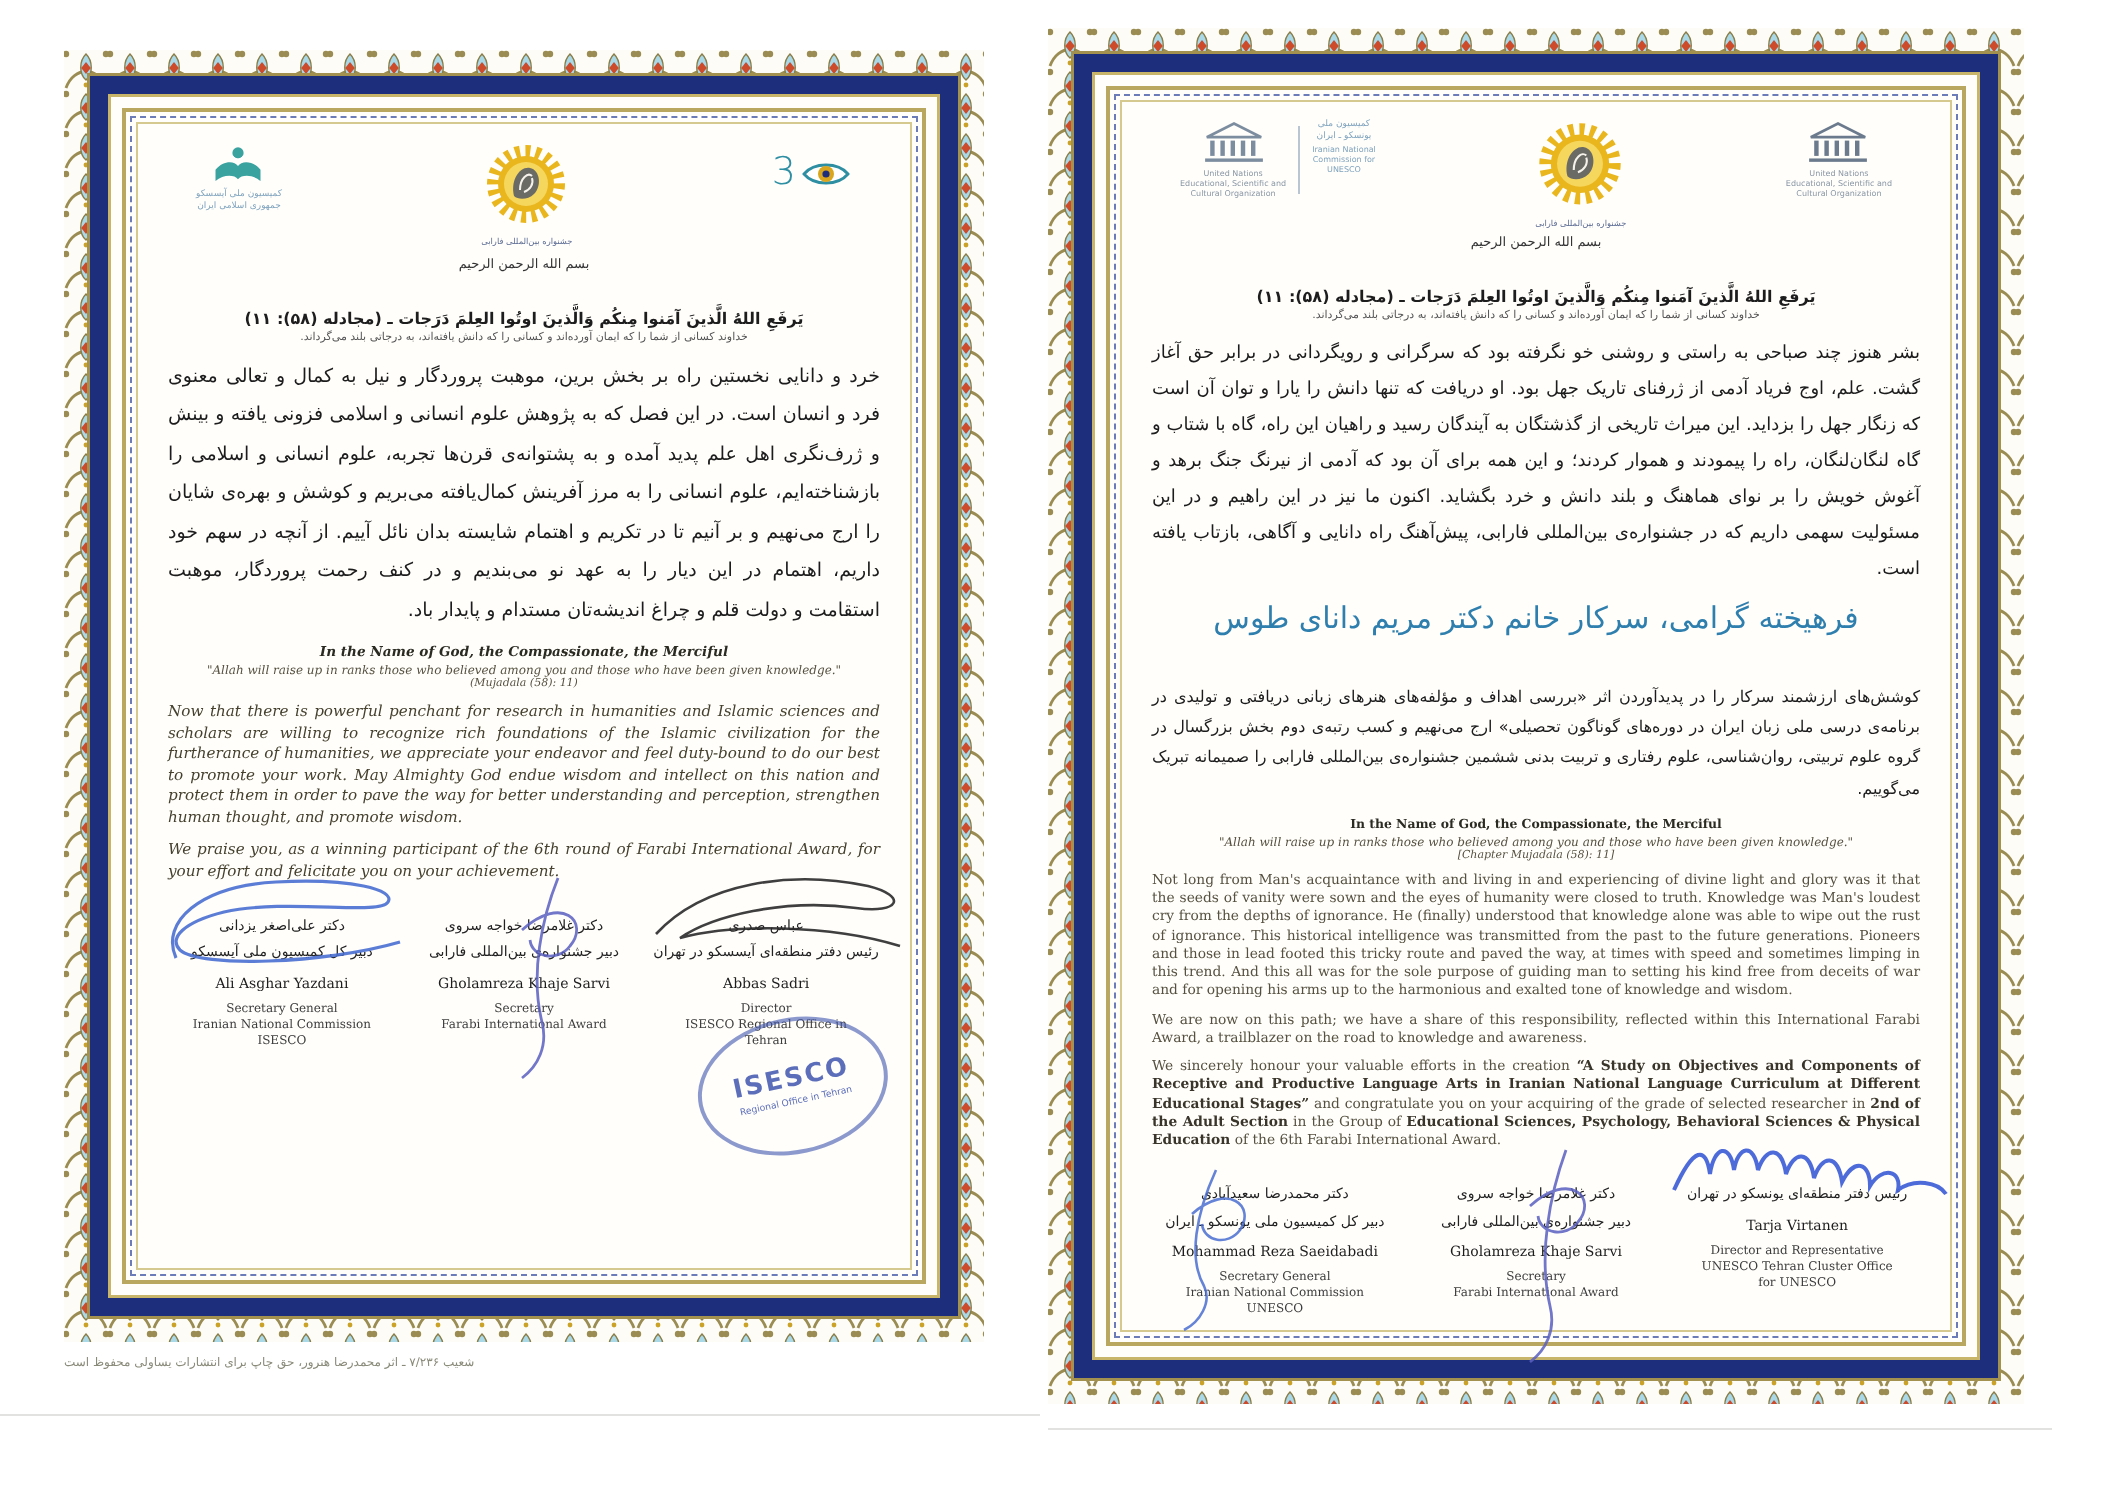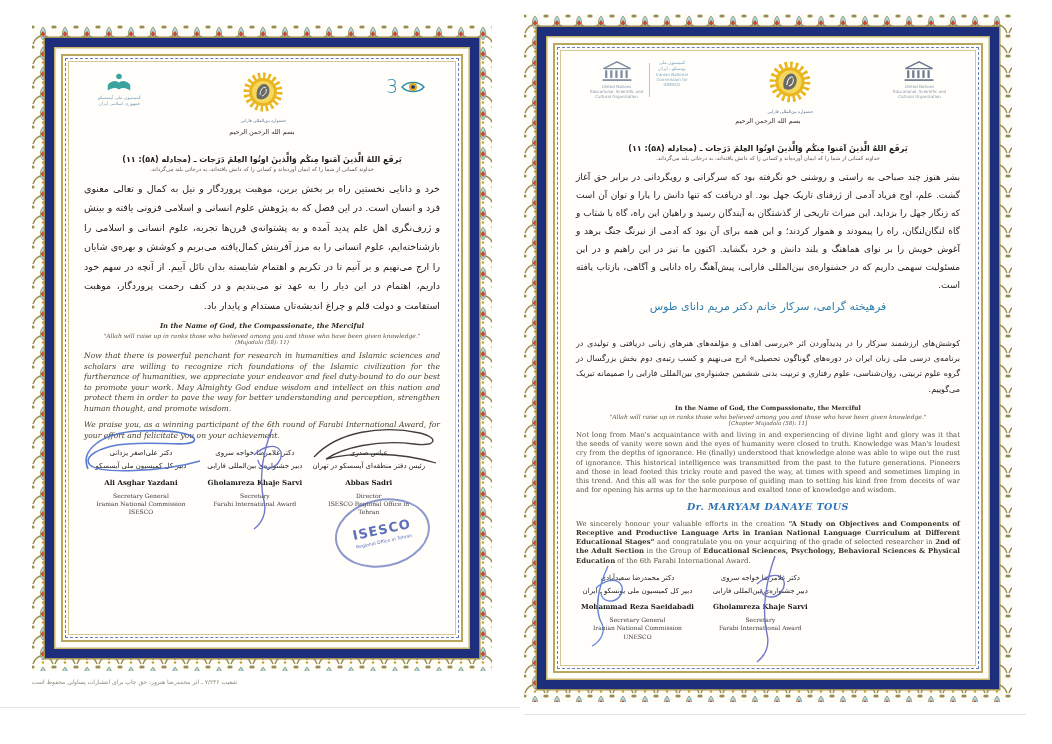--- a/index.html
+++ b/index.html
@@ -26,37 +26,37 @@
   .logo30{display:flex;align-items:center;gap:2px;margin-top:6px;}
   .n30{font-family:"DejaVu Sans",sans-serif;font-weight:300;font-size:19px;color:#2e8fa3;line-height:1;}
   
   .fa{direction:rtl;font-family:"DejaVu Sans",sans-serif;}
   .bismillah{font-size:6.5px;color:#333;text-align:center;margin-top:1px;}
   .verse{font-size:8px;font-weight:bold;color:#1d1d1d;text-align:center;margin-top:19px;}
   .versenote{font-size:5.5px;color:#555;text-align:center;margin-top:2px;}
   .fabody{font-size:9.5px;line-height:2.05;color:#1c1c1c;text-align:justify;margin-top:7px;}
   .fabody2{font-size:8px;line-height:1.9;color:#1c1c1c;text-align:justify;margin-top:21px;}
   .fasalute-red{font-size:11.5px;color:#cd4a33;text-align:center;margin:6px 0 2px 0;}
-  .fasalute-teal{font-size:11px;color:#2e7fae;text-align:center;margin:6px 0 2px 0;}
+  .fasalute-teal{font-size:15px;color:#2e7fae;text-align:center;margin:6px 0 2px 0;}
   .facongrats{font-size:8.5px;color:#1c1c1c;text-align:center;margin-top:3px;}
   
   .enhead{font-size:6.8px;font-weight:bold;font-style:italic;color:#2b2b22;text-align:center;margin-top:7px;}
   .enquote{font-size:6px;font-style:italic;color:#55503f;text-align:center;margin-top:2px;}
   .enref{font-size:5.5px;font-style:italic;color:#55503f;text-align:center;}
   .enbody-l{font-size:7.6px;line-height:1.38;font-style:italic;color:#45412e;text-align:justify;margin-top:6px;}
   .enbody-r{font-size:6.9px;line-height:1.34;color:#55503f;text-align:justify;margin-top:5px;}
   .ensalute-red{font-size:8.6px;font-weight:bold;font-style:italic;color:#cc4b2e;text-align:center;letter-spacing:.4px;margin-top:6px;}
   .participant-label{font-size:7.2px;font-weight:bold;color:#2b2b22;text-align:center;margin-top:5px;}
   .participant-name{font-size:9.5px;font-weight:bold;font-style:italic;color:#2f74b8;text-align:center;letter-spacing:.5px;margin:5px 0 3px 0;}
   .b{font-weight:bold;color:#3a352a;}
   
-  .sigrow{display:flex;margin-top:6px;flex:1;}
+  .sigrow{display:flex;justify-content:space-between;margin-top:16px;flex:1;}
   .sigcol{position:relative;width:32%;text-align:center;}
   .sigfa{direction:rtl;font-family:"DejaVu Sans",sans-serif;font-size:7px;line-height:1.9;color:#222;}
-  .signame{font-size:7px;font-weight:bold;color:#1d1d1d;margin-top:4px;}
+  .signame{font-size:7px;font-weight:normal;color:#1d1d1d;margin-top:4px;}
   .sigtitle{font-size:6px;color:#3c3c3c;line-height:1.35;margin-top:5px;}
   .sigsvg{position:absolute;pointer-events:none;}
   .stamp{position:absolute;left:50%;top:52px;transform:translateX(-36%) rotate(-12deg);
          width:92px;height:64px;border:2.5px solid rgba(64,86,174,.7);border-radius:50%;
          display:flex;flex-direction:column;align-items:center;justify-content:center;color:#4056ae;opacity:.85;}
   .stamp-text{font-family:"DejaVu Sans",sans-serif;font-weight:bold;font-size:13px;letter-spacing:1px;}
   .stamp-ring{font-family:"DejaVu Sans",sans-serif;font-size:4.6px;margin-top:2px;}
   .footer-fa{position:absolute;direction:rtl;font-family:"DejaVu Sans",sans-serif;font-size:6px;color:#8a8a7a;}
   .footer-left{left:32px;top:678px;width:445px;text-align:left;direction:rtl;}
   .pageline{position:absolute;height:1px;background:#e2e2e0;}
@@ -255,21 +255,21 @@
       <div class="fa verse">یَرفَعِ اللهُ الَّذینَ آمَنوا مِنکُم وَالَّذینَ اوتُوا العِلمَ دَرَجات ـ (مجادله (۵۸): ۱۱)</div>
       <div class="fa versenote">خداوند کسانی از شما را که ایمان آورده‌اند و کسانی را که دانش یافته‌اند، به درجاتی بلند می‌گرداند.</div>
       <div class="fa fabody" style="font-size:9px;line-height:2.0;">بشر هنوز چند صباحی به راستی و روشنی خو نگرفته بود که سرگرانی و رویگردانی در برابر حق آغاز گشت. علم، اوج فریاد آدمی از ژرفنای تاریک جهل بود. او دریافت که تنها دانش را یارا و توان آن است که زنگار جهل را بزداید. این میراث تاریخی از گذشتگان به آیندگان رسید و راهیان این راه، گاه با شتاب و گاه لنگان‌لنگان، راه را پیمودند و هموار کردند؛ و این همه برای آن بود که آدمی از نیرنگ جنگ برهد و آغوش خویش را بر نوای هماهنگ و بلند دانش و خرد بگشاید. اکنون ما نیز در این راهیم و در این مسئولیت سهمی داریم که در جشنواره‌ی بین‌المللی فارابی، پیش‌آهنگ راه دانایی و آگاهی، بازتاب یافته است.</div>
       <div class="fa fasalute-teal">فرهیخته گرامی، سرکار خانم دکتر مریم دانای طوس</div>
       <div class="fa fabody2">کوشش‌های ارزشمند سرکار را در پدیدآوردن اثر «بررسی اهداف و مؤلفه‌های هنرهای زبانی دریافتی و تولیدی در برنامه‌ی درسی ملی زبان ایران در دوره‌های گوناگون تحصیلی» ارج می‌نهیم و کسب رتبه‌ی دوم بخش بزرگسال در گروه علوم تربیتی، روان‌شناسی، علوم رفتاری و تربیت بدنی ششمین جشنواره‌ی بین‌المللی فارابی را صمیمانه تبریک می‌گوییم.</div>
 
       <div class="enhead" style="font-style:normal;font-size:6.2px;">In the Name of God, the Compassionate, the Merciful</div>
       <div class="enquote">"Allah will raise up in ranks those who believed among you and those who have been given knowledge."</div>
       <div class="enref">[Chapter Mujadala (58): 11]</div>
       <div class="enbody-r">Not long from Man's acquaintance with and living in and experiencing of divine light and glory was it that the seeds of vanity were sown and the eyes of humanity were closed to truth. Knowledge was Man's loudest cry from the depths of ignorance. He (finally) understood that knowledge alone was able to wipe out the rust of ignorance. This historical intelligence was transmitted from the past to the future generations. Pioneers and those in lead footed this tricky route and paved the way, at times with speed and sometimes limping in this trend. And this all was for the sole purpose of guiding man to setting his kind free from deceits of war and for opening his arms up to the harmonious and exalted tone of knowledge and wisdom.</div>
-      <div class="participant-name">Dr. MARYAM DANAYE TOUS</div>
+      <div class="enbody-r">We are now on this path; we have a share of this responsibility, reflected within this International Farabi Award, a trailblazer on the road to knowledge and awareness.</div>
       <div class="enbody-r">
         <span>We sincerely honour your valuable efforts in the creation </span><span class="b">“A Study on Objectives and Components of Receptive and Productive Language Arts in Iranian National Language Curriculum at Different Educational Stages”</span><span> and congratulate you on your acquiring of the grade of selected researcher in </span><span class="b">2nd of the Adult Section</span><span> in the Group of </span><span class="b">Educational Sciences, Psychology, Behavioral Sciences &amp; Physical Education</span><span> of the 6th Farabi International Award.</span>
       </div>
 
       <div class="sigrow">
         <div class="sigcol">
           <svg class="sigsvg" style="left:2px;top:-14px;" width="70" height="90" viewBox="0 0 70 90">
             <path d="M30 8 C20 30 16 52 24 66 C28 74 22 84 14 88 M18 30 C36 14 50 26 42 38 C36 46 24 44 23 35" fill="none" stroke="#4a6fd0" stroke-width="1.3" opacity="0.85"></path>
           </svg>
           <div class="sigfa">دکتر محمدرضا سعیدآبادی</div>
@@ -286,18 +286,31 @@
             <path d="M40 2 C32 24 26 54 32 80 C35 92 30 102 22 108 M22 30 C42 12 56 26 46 38 C40 46 27 44 26 35" fill="none" stroke="#5a5fc0" stroke-width="1.4" opacity="0.85"></path>
           </svg>
           <div class="sigfa">دکتر غلامرضا خواجه سروی</div>
           <div class="sigfa">دبیر جشنواره‌ی بین‌المللی فارابی</div>
           <div class="signame">Gholamreza Khaje Sarvi</div>
           <div class="sigtitle">
             <span>Secretary</span><br>
             <span>Farabi International Award</span>
           </div>
         </div>
+        <div class="sigcol">
+          <svg class="sigsvg" style="left:-6px;top:-26px;" width="150" height="44" viewBox="0 0 150 44">
+            <path d="M6 30 C16 8 22 8 24 22 C26 8 34 6 36 20 C38 8 46 6 48 20 C52 8 60 8 62 22 C66 10 74 10 76 24 C80 12 88 12 90 26 C96 14 104 16 104 28 C110 18 120 20 118 30 C126 24 138 26 142 32" fill="none" stroke="#3b5bd6" stroke-width="2" opacity="0.9"></path>
+          </svg>
+          <div class="sigfa"></div>
+          <div class="sigfa">رئیس دفتر منطقه‌ای یونسکو در تهران</div>
+          <div class="signame">Tarja Virtanen</div>
+          <div class="sigtitle">
+            <span>Director and Representative</span><br>
+            <span>UNESCO Tehran Cluster Office</span><br>
+            <span>for UNESCO</span>
+          </div>
+        </div>
       </div>
     </div>
   </div>
   <div class="pageline pl-right"></div>
 
 </div>
 
 </body></html>

